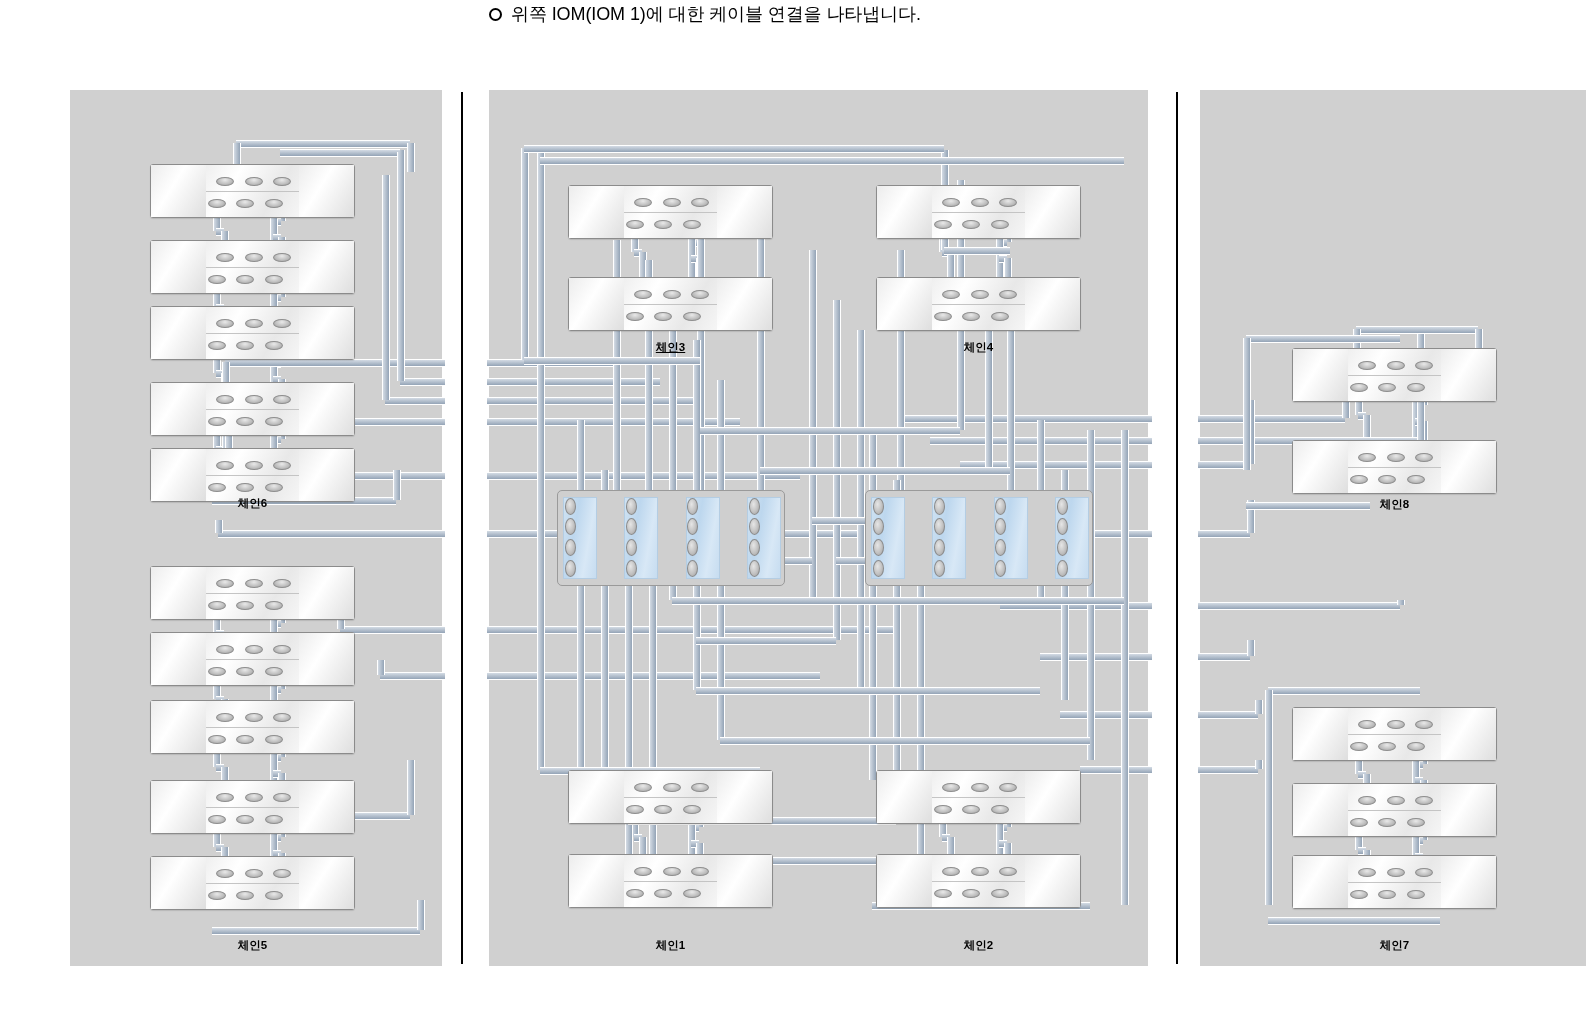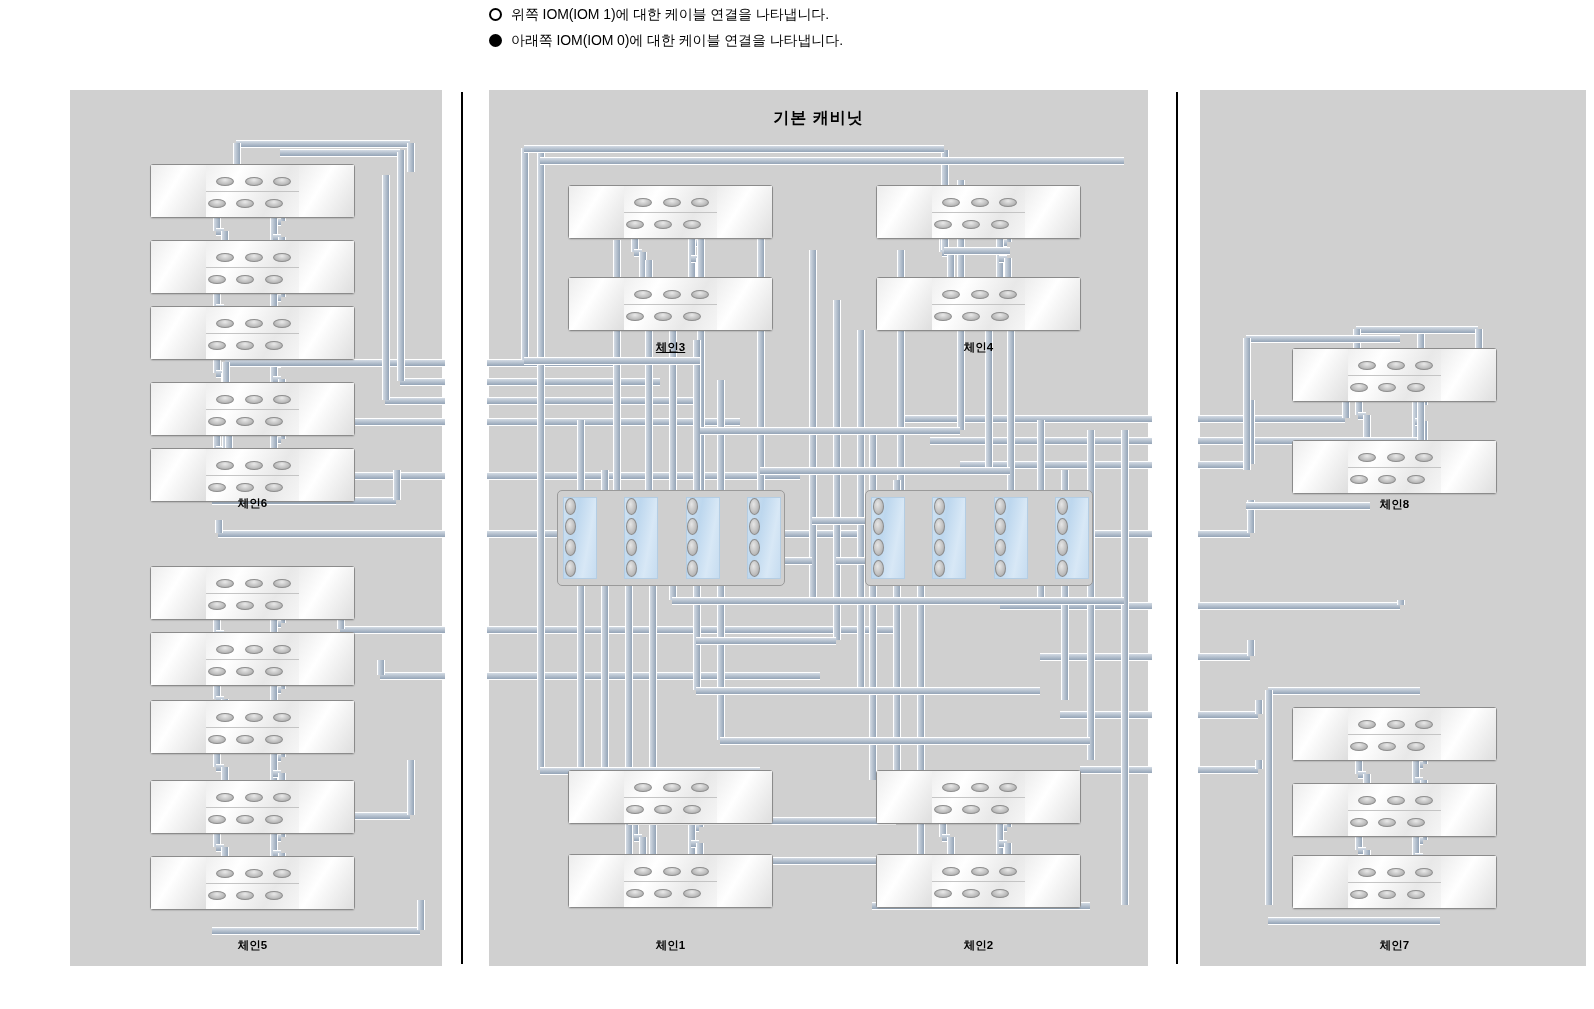--- a/index.html
+++ b/index.html
@@ -7,21 +7,21 @@
        font-family:"Liberation Sans","DejaVu Sans",sans-serif;color:#000;}
   #stage{position:absolute;left:0;top:0;width:1594px;height:1009px;}
 
   
   .legend{position:absolute;left:489px;top:3px;}
   .legend-row{display:flex;align-items:center;height:23px;margin-bottom:3px;}
   .legend-dot{width:13px;height:13px;border-radius:50%;border:2.1px solid #000;
               box-sizing:border-box;margin-right:9px;flex:0 0 auto;}
   .legend-dot.filled{background:#000;}
   .legend-dot.open{background:#fff;}
-  .legend-text{font-size:14px;line-height:17px;white-space:nowrap;letter-spacing:-0.1px;}
+  .legend-text{font-size:18px;line-height:17px;white-space:nowrap;letter-spacing:-0.1px;}
 
   
   .cabinet{position:absolute;background:#d0d0d0;}
   .cab-title{position:absolute;width:100%;text-align:center;font-size:16px;
              font-weight:bold;letter-spacing:1px;}
   .chain-label{position:absolute;font-size:11.5px;text-align:center;font-weight:bold;}
 
   
   .rail{position:absolute;width:0;border-left:2.3px solid #000;}
   .railwrap{position:absolute;background:#fff;}
@@ -70,39 +70,34 @@
 </head>
 <body>
 
 <div id="stage">
 
   <div class="legend">
     <div class="legend-row">
       <span class="legend-dot open"></span>
       <span class="legend-text">위쪽 IOM(IOM 1)에 대한 케이블 연결을 나타냅니다.</span>
     </div>
-    <div class="legend-row">
-      <span class="legend-dot filled"></span>
-      <span class="legend-text">아래쪽 IOM(IOM 0)에 대한 케이블 연결을 나타냅니다.</span>
-    </div>
   </div>
 
   <div class="cabinet" style="left:70px;top:90px;width:372px;height:876px;">
     
   </div>
 
   <div class="cabinet" style="left:489px;top:90px;width:659px;height:876px;">
     
   </div>
 
   <div class="cabinet" style="left:1200px;top:90px;width:386px;height:876px;">
     
   </div>
 
-  <div class="cab-title" style="left:489px;top:108px;width:659px;">기본 캐비닛</div>
 
   <div id="cables" style="z-index: 1;">
       <div class="cab-v" style="left:212.6px;top:202.88px;height:28px;"></div>
       <div class="cab-h" style="left:215.6px;top:227.88px;width:8.200000000000017px;"></div>
       <div class="cab-v" style="left:220.8px;top:230.88px;height:25.319999999999993px;"></div>
       <div class="cab-v" style="left:278.2px;top:180.2px;height:40.68000000000001px;"></div>
       <div class="cab-h" style="left:273px;top:217.88px;width:8.199999999999989px;"></div>
       <div class="cab-v" style="left:270px;top:220.88px;height:58px;"></div>
       <div class="cab-v" style="left:270px;top:202.88px;height:34px;"></div>
       <div class="cab-h" style="left:273px;top:233.88px;width:8.199999999999989px;"></div>

